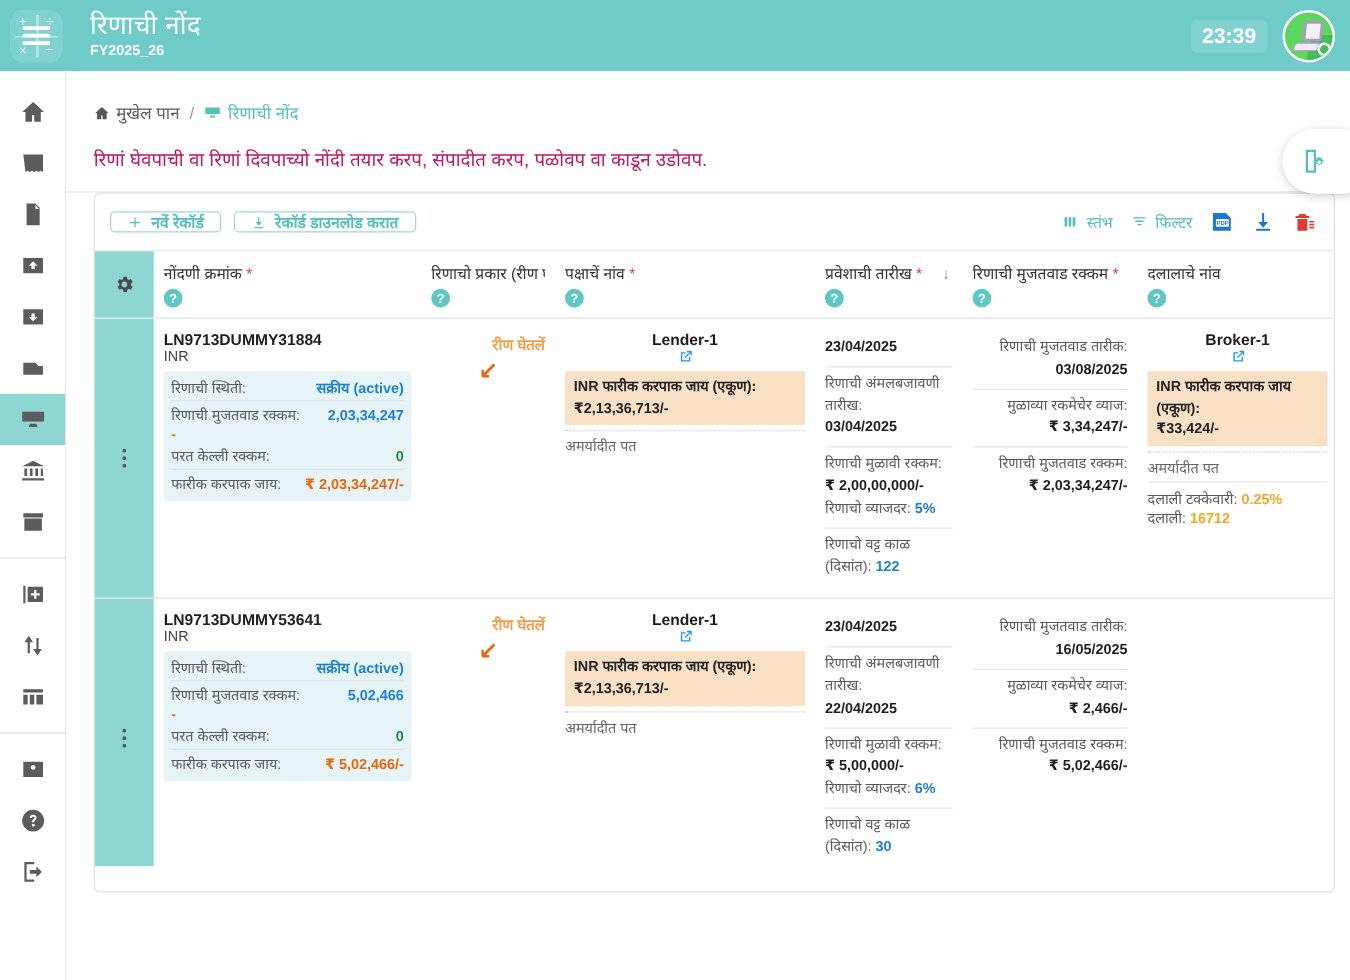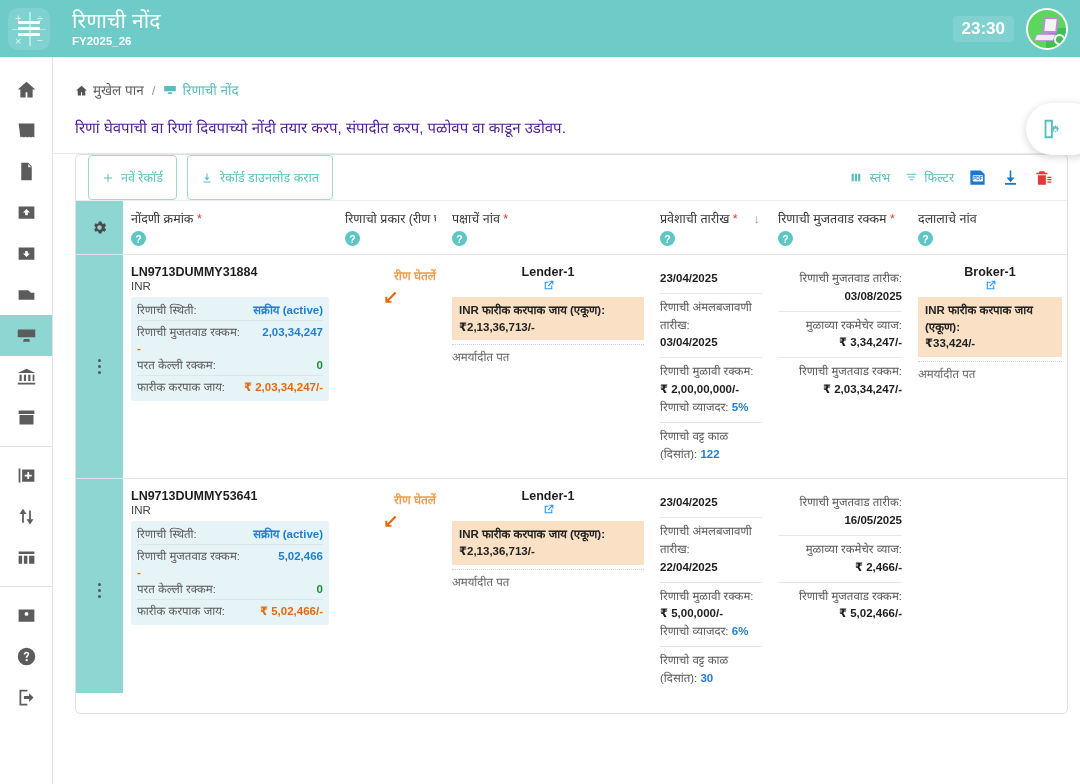--- a/index.html
+++ b/index.html
@@ -78,38 +78,38 @@
 
   
   .main { position: absolute; left: 53px; top: 57px; width: 1027px; height: 727px; background: #fff; }
 
   .crumbs { display: flex; align-items: center; padding: 24px 0 0 22px; font-size: 13.5px; color: #5d5d5d; }
   .crumbs .home-ic { margin-right: 5px; color: #555; display: flex; }
   .crumbs .sep { margin: 0 8px; color: #9a9a9a; }
   .crumbs .cur { color: #55BFBC; display: flex; align-items: center; gap: 5px; }
 
   .page-desc {
-    font-size: 15px; color: #4c1d95; padding: 18px 0 16px 22px; border-bottom: 1px solid #e8e8e8;
+    font-size: 15px; color: #be185d; padding: 18px 0 16px 22px; border-bottom: 1px solid #e8e8e8;
     margin-right: 12px;
   }
   .total-line { font-size: 12px; color: #6c6c6c; padding: 11px 0 9px 22px; }
 
   .panel {
     margin: 0 12px 0 22px; border: 1px solid #e0e0e0; border-radius: 5px; background: #fff;
     height: 560px; overflow: hidden; position: relative;
   }
   .search-row { display: flex; align-items: center; height: 33px; border-bottom: 1px solid #ececec; padding: 0 12px; }
   .search-row .mag { color: #8a8a8a; margin-right: 8px; display: flex; }
   .search-ph { font-size: 13.5px; color: #a0a0a0; }
 
   .actions-row { display: flex; align-items: center; height: 45px; padding: 0 12px; }
   .btn {
-    display: flex; align-items: center; gap: 7px; height: 45px; padding: 0 13px;
+    display: flex; align-items: center; gap: 7px; height: 17px; padding: 0 13px;
     border: 1px solid #9ED8D6; border-radius: 4px; color: #55BFBC; font-size: 12.5px;
-    background: #fff; margin-right: 10px; font-weight: 400;
+    background: #fff; margin-right: 10px; font-weight: 700;
   }
   .btn svg { width: 12px; height: 12px; fill: currentColor; }
   .tool-right { margin-left: auto; display: flex; align-items: center; gap: 14px; padding-right: 2px; }
   .tool { display: flex; align-items: center; gap: 5px; color: #55BFBC; font-size: 12.5px; }
   .tool svg { width: 15px; height: 13px; fill: currentColor; }
   .ico-btn { display: flex; align-items: center; }
   .ico-btn svg { width: 19px; height: 19px; }
 
   
   .thead { display: flex; border-top: 1px solid #ececec; border-bottom: 1px solid #e4e4e4; background: #fff; }
@@ -205,21 +205,21 @@
             <i></i>
             <i></i>
           </span>
       </div>
     </div>
     <div class="title-wrap">
       <div class="app-title">रिणाची नोंद</div>
       <div class="app-sub">FY2025_26</div>
     </div>
     <div class="topbar-right">
-      <div class="clock">23:30</div>
+      <div class="clock">23:39</div>
       <div class="avatar">
         <span class="av-dark"></span>
         <span class="av-screen"></span>
         <span class="av-kb"></span>
         <span class="av-mag"></span>
       </div>
     </div>
   </div>
 
   <div class="sidebar">
@@ -494,20 +494,24 @@
                   <svg viewBox="0 0 24 24">
                     <path d="M5 5h7v2H7v10h10v-5h2v7H5zM14 3h7v7h-2V6.4l-7.3 7.3-1.4-1.4L17.6 5H14z"></path>
                   </svg>
                 </span>
             </div>
             <div class="amt-box amt-orange">
               <div>INR फारीक करपाक जाय (एकूण):</div>
               <div>₹33,424/-</div>
             </div>
             <div class="unltd">अमर्यादीत पत</div>
+            <div class="brok-extra">
+              <div><span class="k">दलाली टक्केवारी:</span> <span class="v">0.25%</span></div>
+              <div><span class="k">दलाली:</span> <span class="v">16712</span></div>
+            </div>
           </div>
         </div>
 
         <div class="trow">
           <div class="dots-cell">
               <span class="dots">
                 <i></i>
                 <i></i>
                 <i></i>
               </span>

